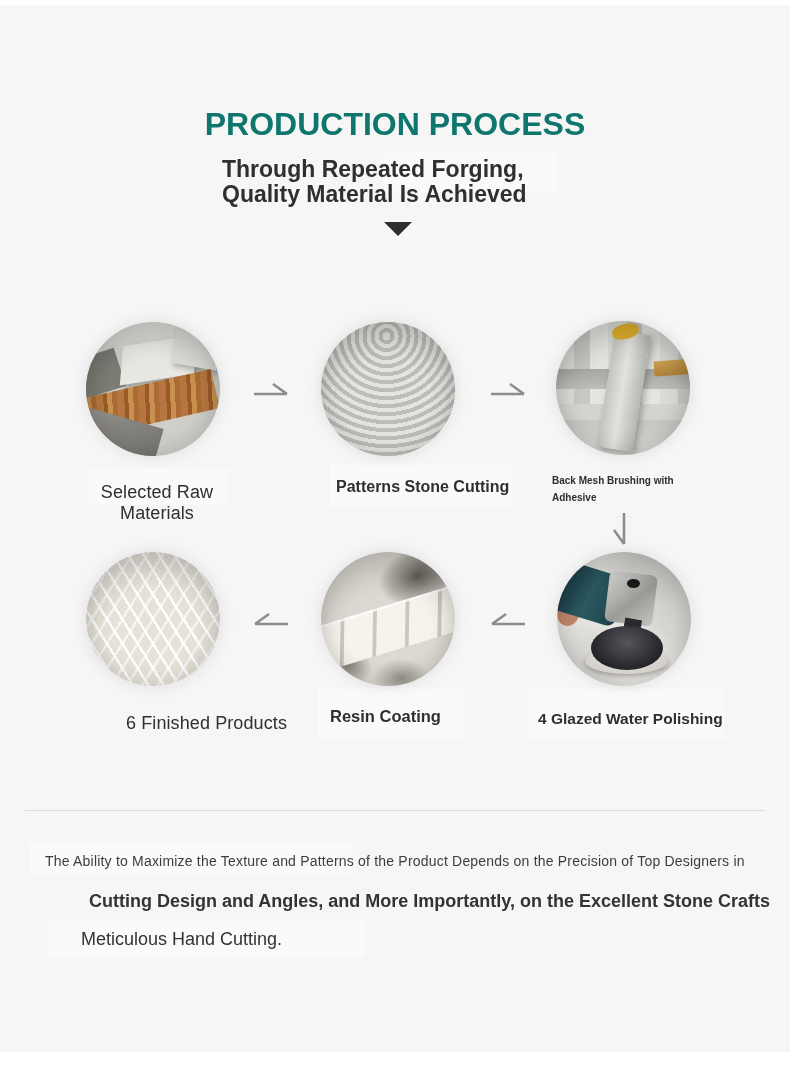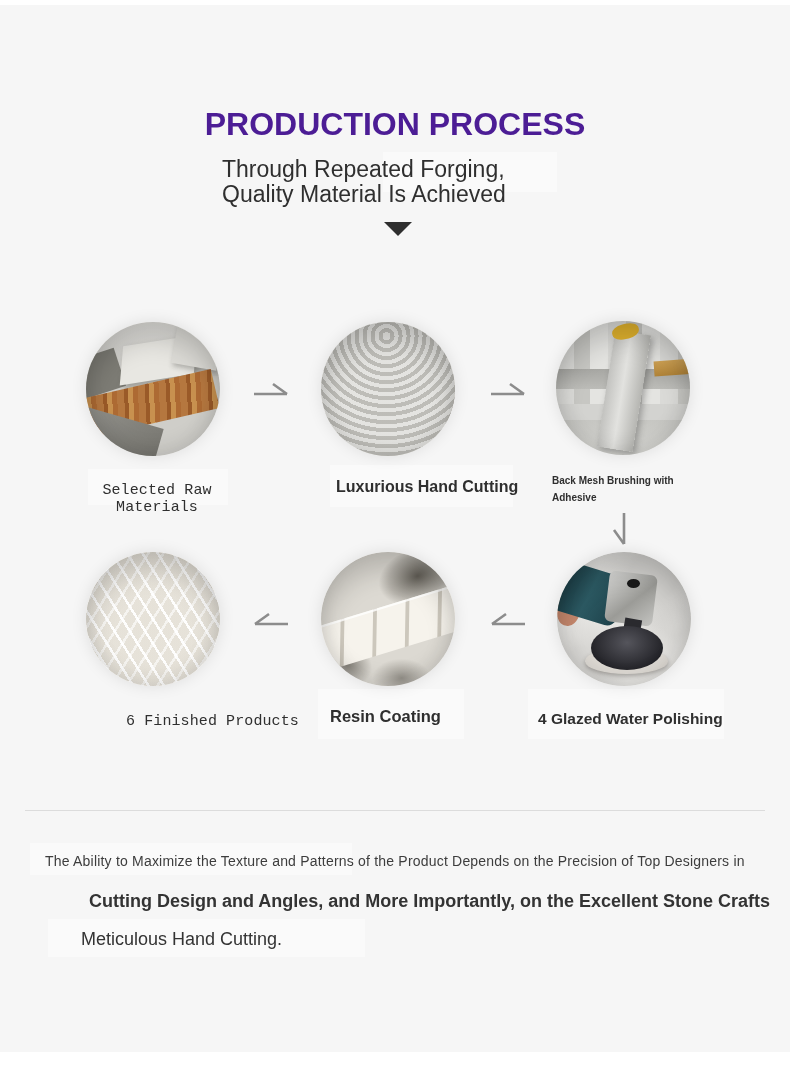--- a/index.html
+++ b/index.html
@@ -11,23 +11,23 @@
   .hl{position:absolute;background:#fafafa;}
   .hb1{left:383px;top:147px;width:174px;height:40px;}
   .hb2{left:88px;top:464px;width:140px;height:36px;}
   .hb3{left:330px;top:460px;width:183px;height:42px;}
   .hb4{left:318px;top:684px;width:146px;height:50px;}
   .hb5{left:528px;top:684px;width:196px;height:50px;}
   .hb6{left:30px;top:838px;width:322px;height:32px;}
   .hb7{left:48px;top:914px;width:317px;height:38px;}
 
   .eyebrow{position:absolute;left:0;top:101px;width:790px;text-align:center;
-           font-size:32px;font-weight:700;letter-spacing:0px;color:#4c1d95;}
+           font-size:32px;font-weight:700;letter-spacing:0px;color:#0f766e;}
   .heading{position:absolute;left:222px;top:152px;font-size:23px;line-height:25px;
-           font-weight:400;color:#2f2f2f;}
+           font-weight:700;color:#2f2f2f;}
   .tri-down{position:absolute;left:384px;top:217px;width:0;height:0;
             border-left:14px solid transparent;border-right:14px solid transparent;
             border-top:14px solid #2e2e2e;}
 
   
   .circle{position:absolute;width:134px;height:134px;border-radius:50%;overflow:hidden;
           box-shadow:0 0 16px rgba(0,0,0,0.10);}
   .circle>div{position:absolute;}
   .vig{inset:0;border-radius:50%;
        box-shadow:inset 0 16px 26px rgba(0,0,0,0.18), inset 0 -8px 18px rgba(0,0,0,0.08);}
@@ -101,21 +101,21 @@
   .c6-head{left:37%;top:16%;width:36%;height:38%;border-radius:6px;transform:rotate(7deg);
            background:linear-gradient(135deg,#d8d8d6,#9b9b97 55%,#c4c4c1);}
   .c6-knob{left:52%;top:20%;width:13px;height:9px;border-radius:50%;background:#191919;}
   .c6-stem{left:50%;top:50%;width:13%;height:11%;background:#2a2a2e;transform:rotate(10deg);}
   .c6-padbase{left:21%;top:72%;width:62%;height:19%;border-radius:50%;background:#dcd8d2;box-shadow:0 2px 4px rgba(80,75,70,.4);}
   .c6-pad{left:25%;top:55%;width:54%;height:33%;border-radius:50%;
           background:radial-gradient(ellipse at 50% 38%,#55555c,#232328 72%);}
 
   
   .lbl{position:absolute;color:#2f2f2f;}
-  .lbl-sm{font-size:15px;font-weight:500;letter-spacing:.1px;font-family:Liberation Mono, monospace;}
+  .lbl-sm{font-size:18px;font-weight:500;letter-spacing:.1px;}
   .lbl-b{font-weight:700;}
   .lab1{left:83px;top:477px;width:148px;text-align:center;}
   .lab2{left:336px;top:473px;font-size:16px;white-space:nowrap;}
   .lab3{left:552px;top:467px;width:158px;font-size:10px;line-height:17px;}
   .lab4{left:126px;top:708px;white-space:nowrap;}
   .lab5{left:330px;top:702px;font-size:16.5px;white-space:nowrap;}
   .lab6{left:538px;top:705px;font-size:15.5px;white-space:nowrap;}
 
   .arrow{position:absolute;}
   .ar1{left:251px;top:374px;} .ar2{left:488px;top:374px;}
@@ -225,21 +225,21 @@
           <path d="M4 15 H37 M4 15 L18 5" stroke="#8c8c8c" stroke-width="2.6" fill="none"></path>
         </svg>
     </div>
     <div class="arrow al2">
       <svg width="40" height="22" viewBox="0 0 40 22">
           <path d="M4 15 H37 M4 15 L18 5" stroke="#8c8c8c" stroke-width="2.6" fill="none"></path>
         </svg>
     </div>
 
     <div class="lbl lbl-sm lab1">Selected Raw Materials</div>
-    <div class="lbl lbl-b lab2">Luxurious Hand Cutting</div>
+    <div class="lbl lbl-b lab2">Patterns Stone Cutting</div>
     <div class="lbl lbl-b lab3">Back Mesh Brushing with Adhesive</div>
     <div class="lbl lbl-sm lab4">6 Finished Products</div>
     <div class="lbl lbl-b lab5">Resin Coating</div>
     <div class="lbl lbl-b lab6">4 Glazed Water Polishing</div>
 
     <div class="divider"></div>
 
     <div class="p1">The Ability to Maximize the Texture and Patterns of the Product Depends on the Precision of Top Designers in</div>
     <div class="p2">Cutting Design and Angles, and More Importantly, on the Excellent Stone Crafts</div>
     <div class="p3">Meticulous Hand Cutting.</div>

